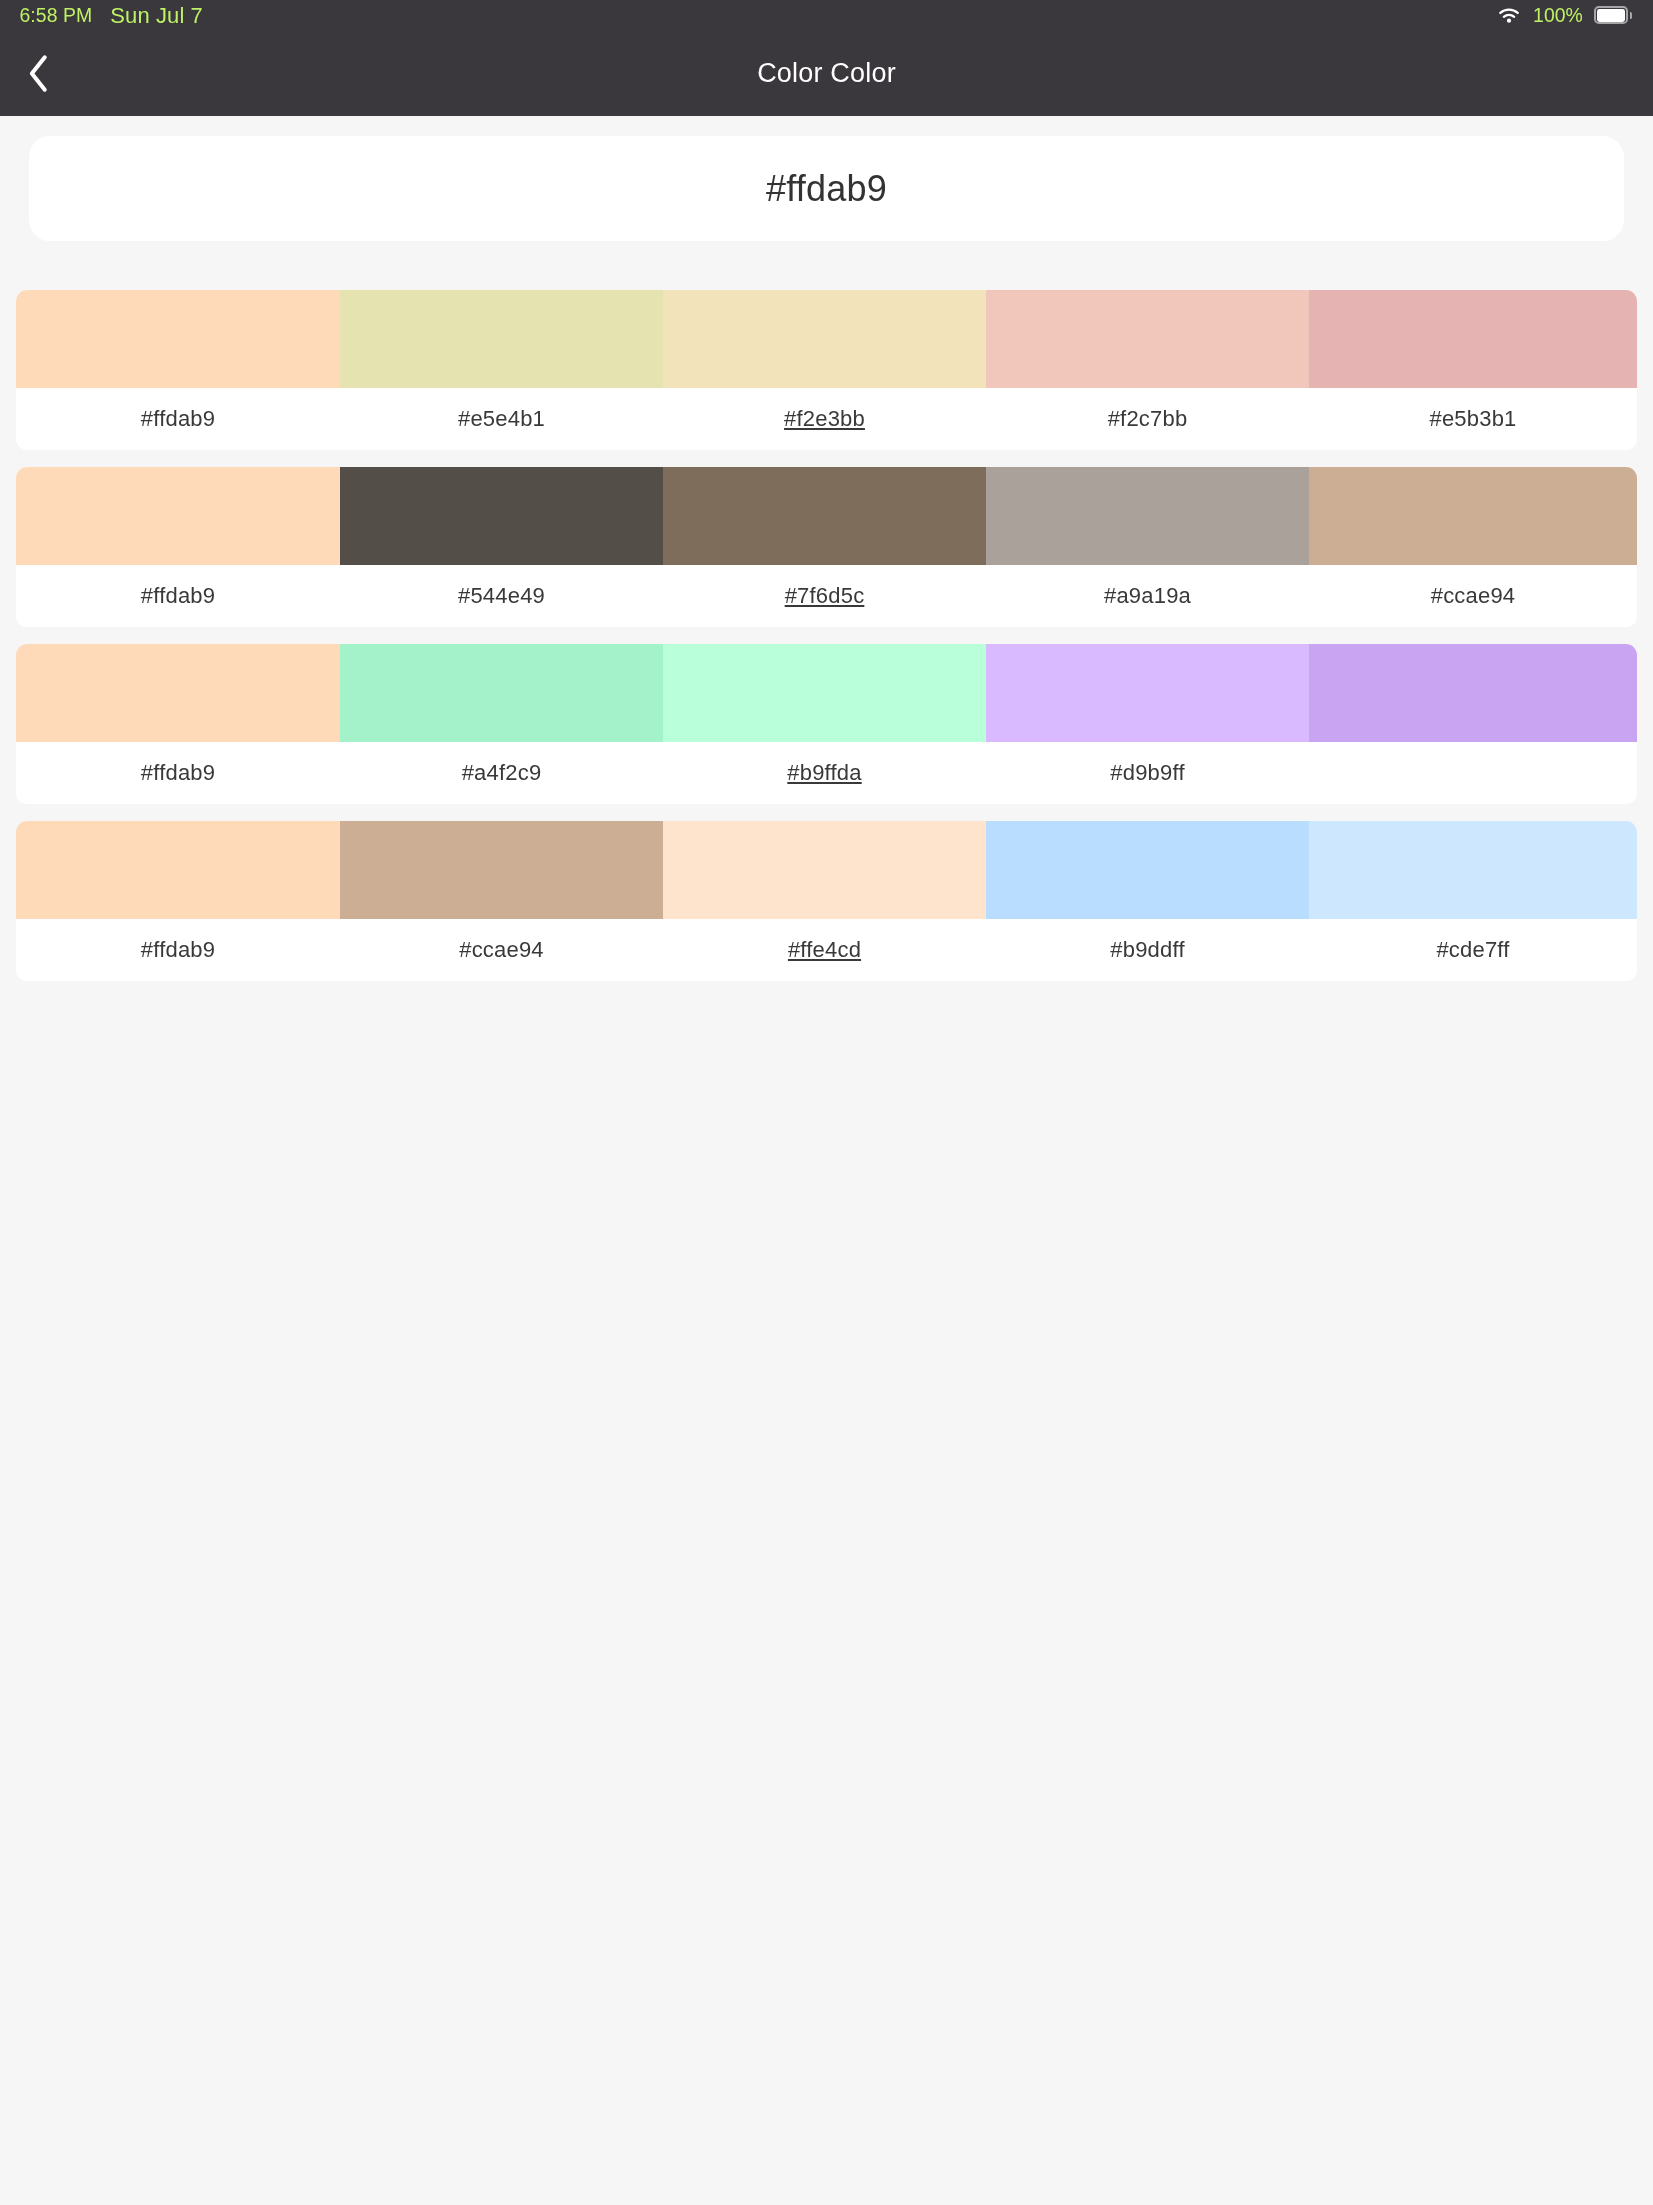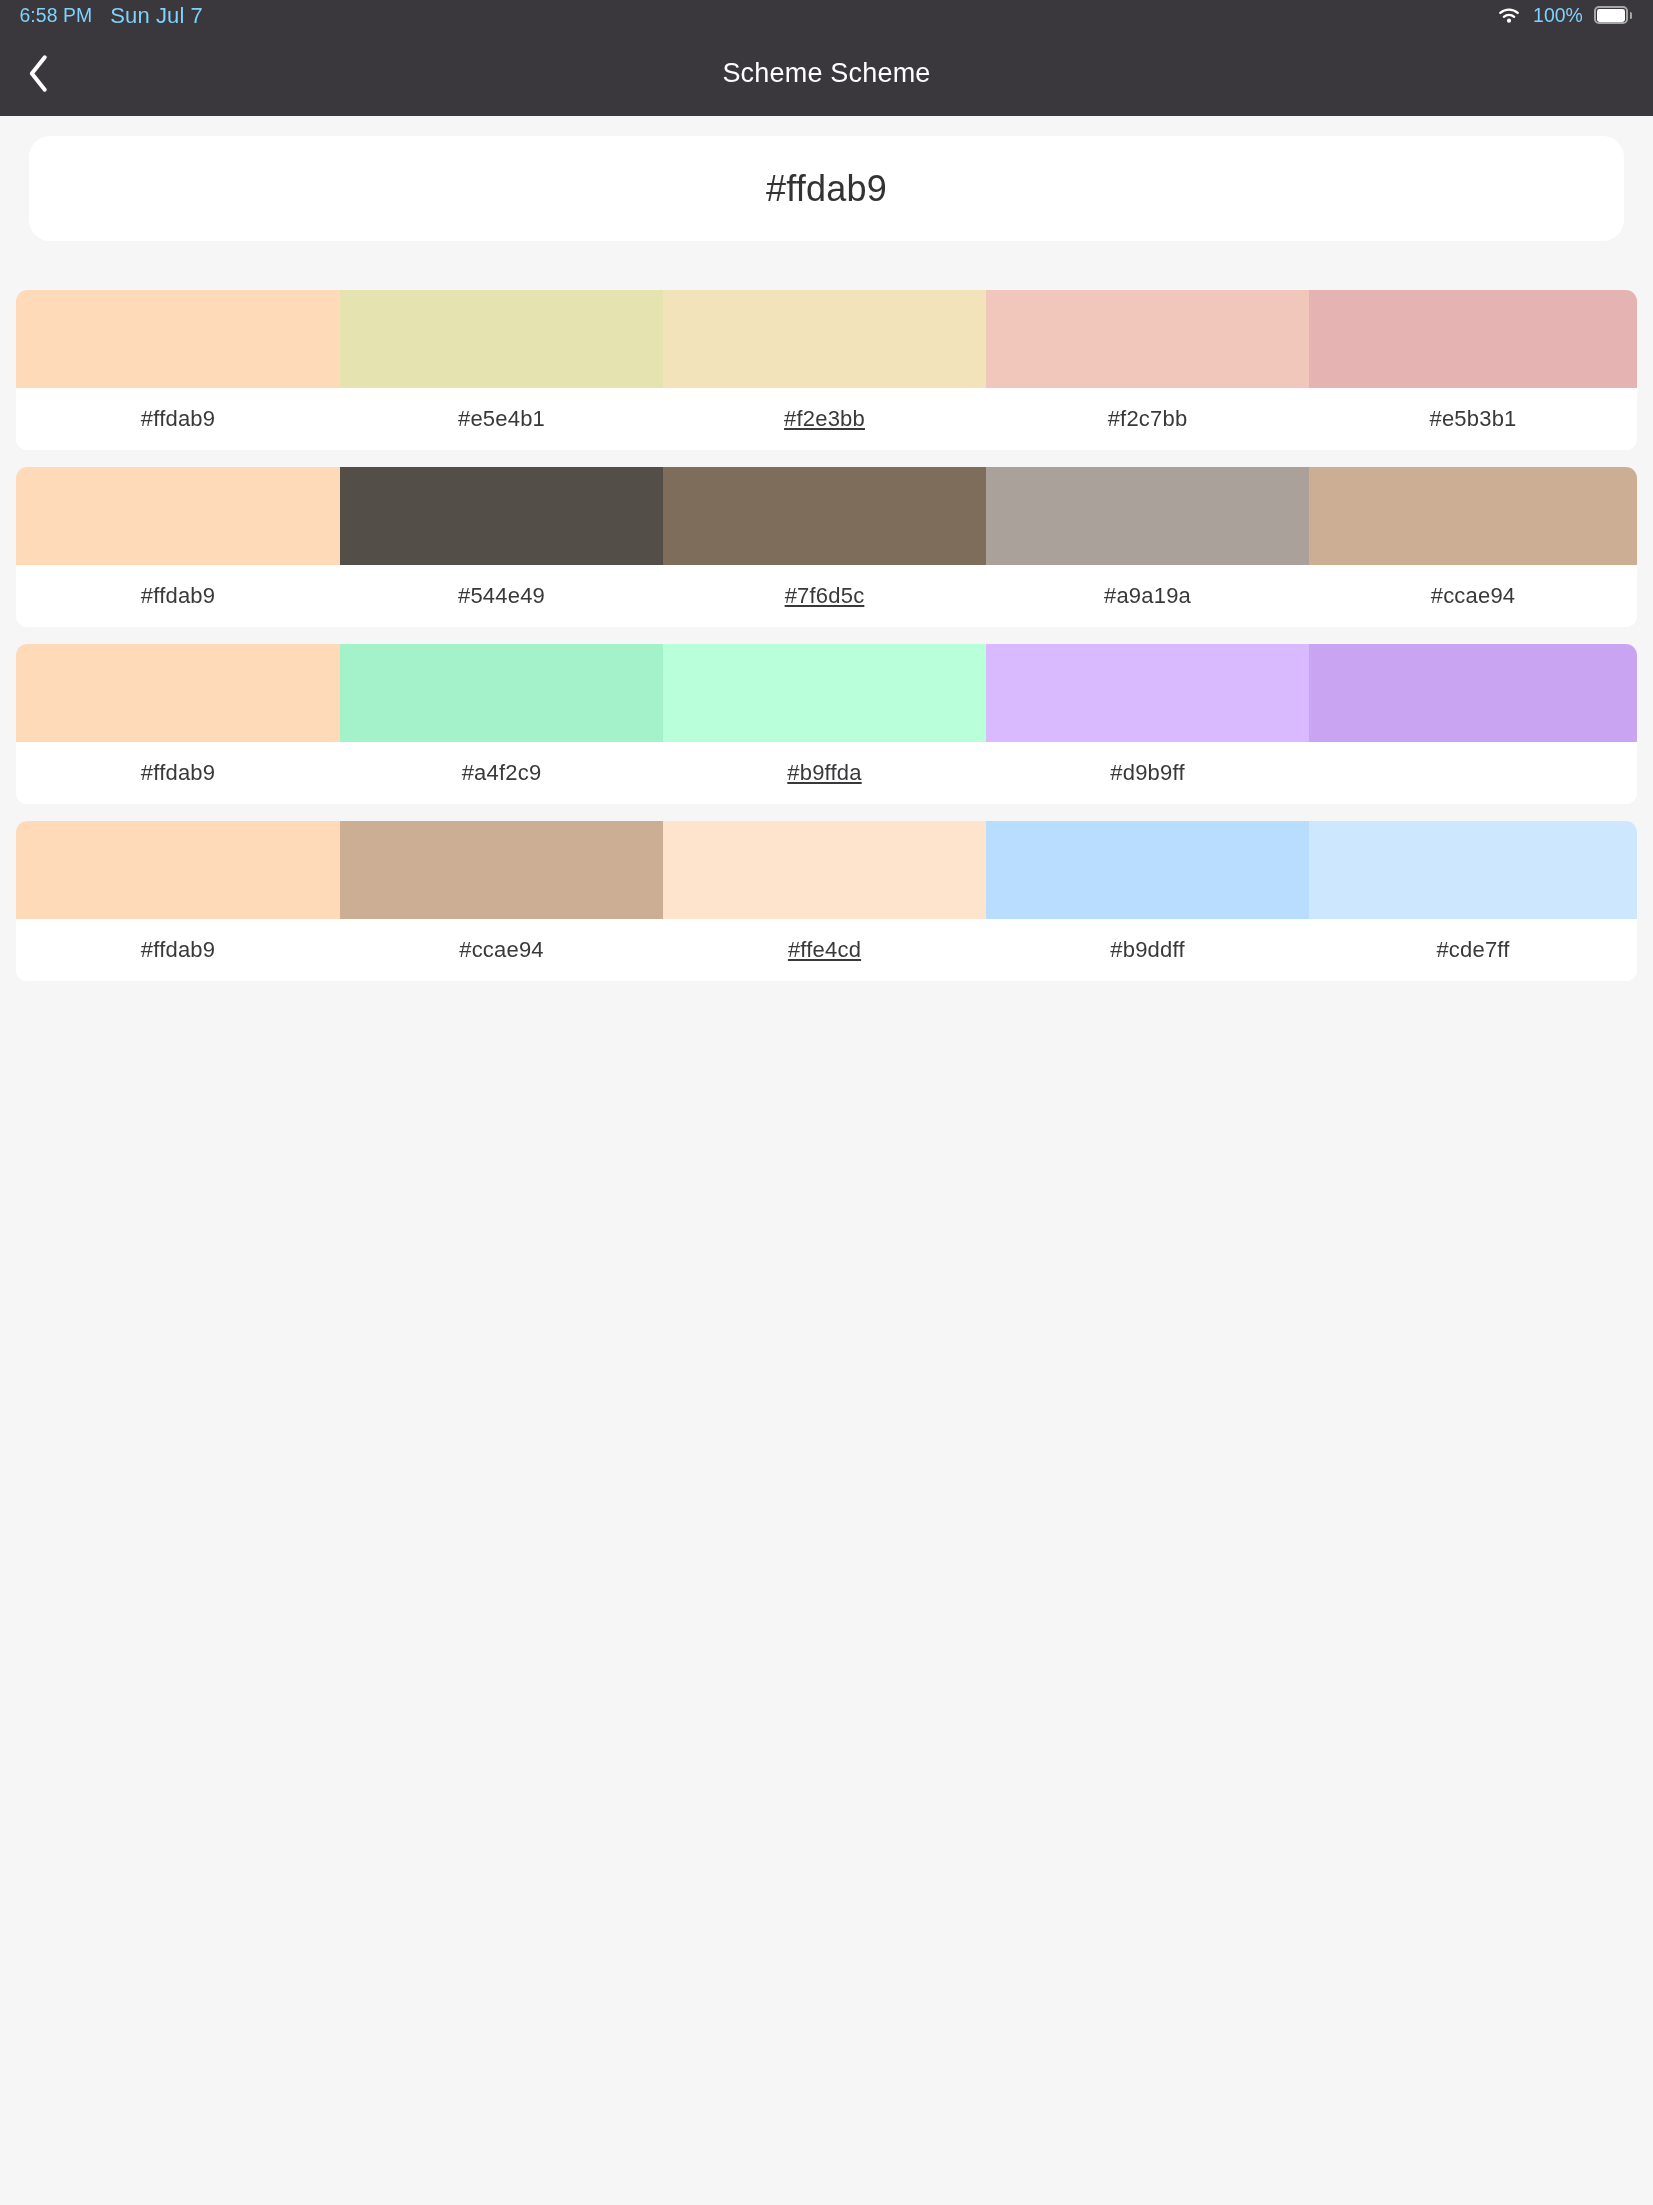--- a/index.html
+++ b/index.html
@@ -13,21 +13,21 @@
   }
 
   
   .status-bar{
     position:relative;
     height:31px;
     background:#3a383c;
     display:flex;
     align-items:center;
     padding:0 21px 0 19.4px;
-    color:#7dd3fc;
+    color:#bef264;
   }
   .status-left{ display:flex; align-items:center; gap:18px; }
   .status-time{ font-size:19.4px; font-weight:400; letter-spacing:0.1px; }
   .status-date{ font-size:22px; font-weight:400; letter-spacing:0.1px; }
   .status-right{
     margin-left:auto;
     display:flex; align-items:center; gap:11.3px;justify-content:flex-end;
   }
   .wifi-icon{ display:block; width:26px; height:19.4px; }
   .battery-pct{ font-size:19.4px; font-weight:400; }
@@ -169,21 +169,21 @@
     </span>
   </div>
 </div>
 
 <div class="nav-bar">
   <div class="back-button">
     <svg class="back-chevron" viewBox="0 0 28 48" aria-hidden="true">
       <path d="M22 4 L6 24 L22 44" stroke="#ffffff" stroke-width="5" fill="none" stroke-linecap="round" stroke-linejoin="round"></path>
     </svg>
   </div>
-  <div class="nav-title">Scheme Scheme</div>
+  <div class="nav-title">Color Color</div>
 </div>
 
 <div class="content">
 
   <div class="header-card">
     <span class="header-value">#ffdab9</span>
   </div>
 
   <div class="scheme-list" id="scheme-list">
       <div class="scheme-row">

